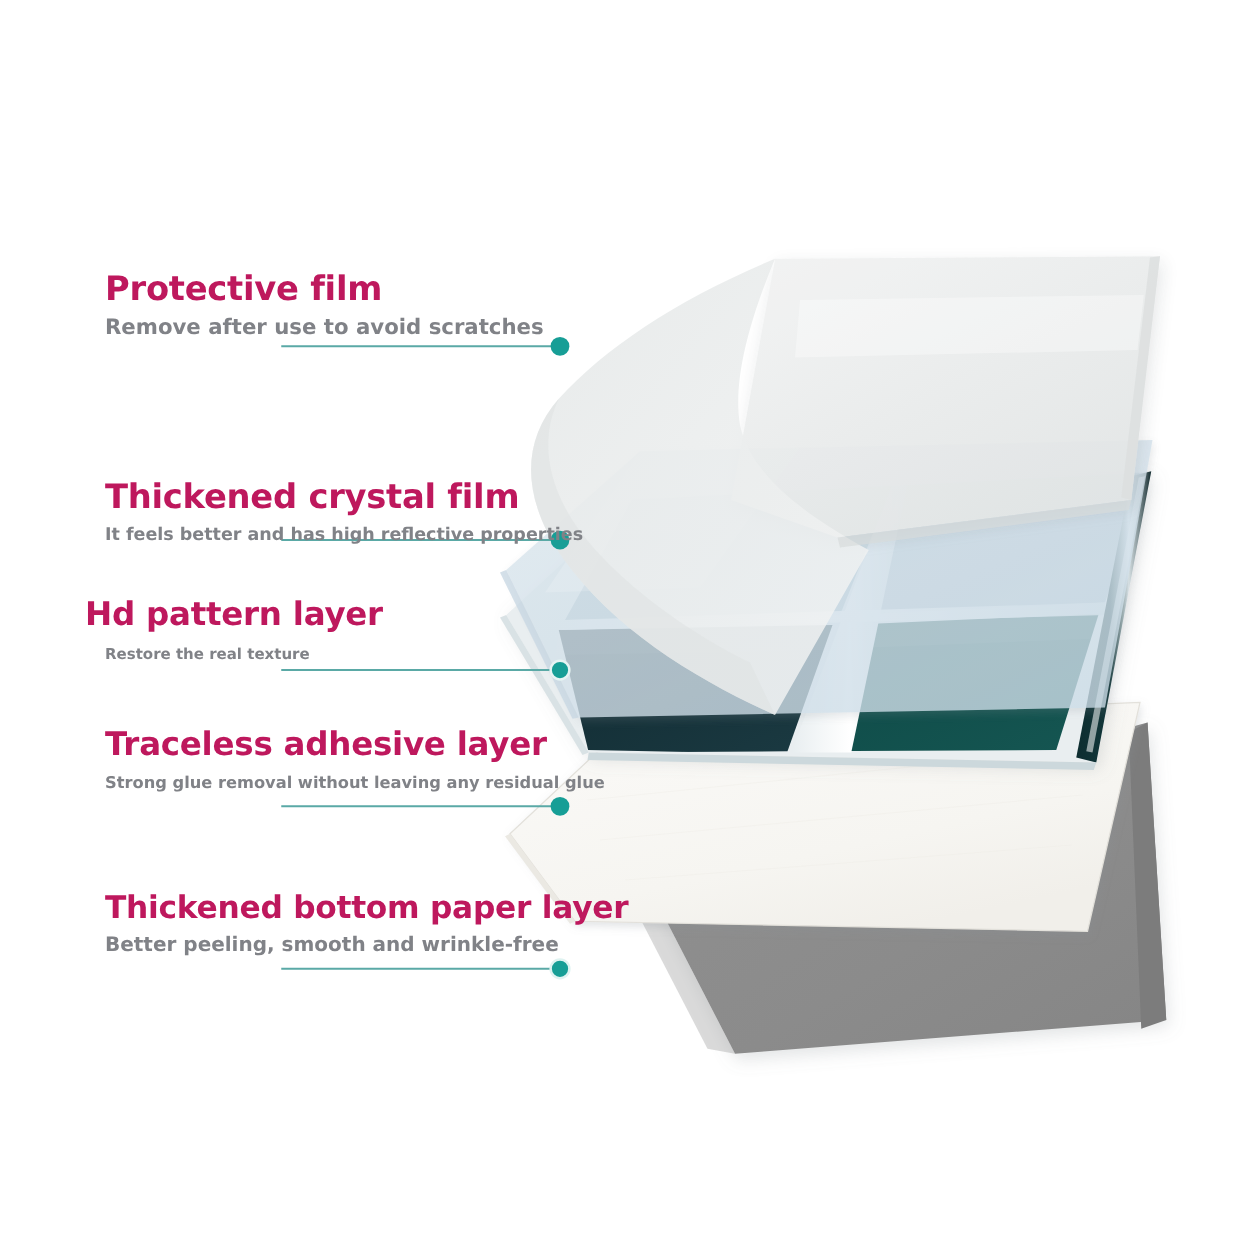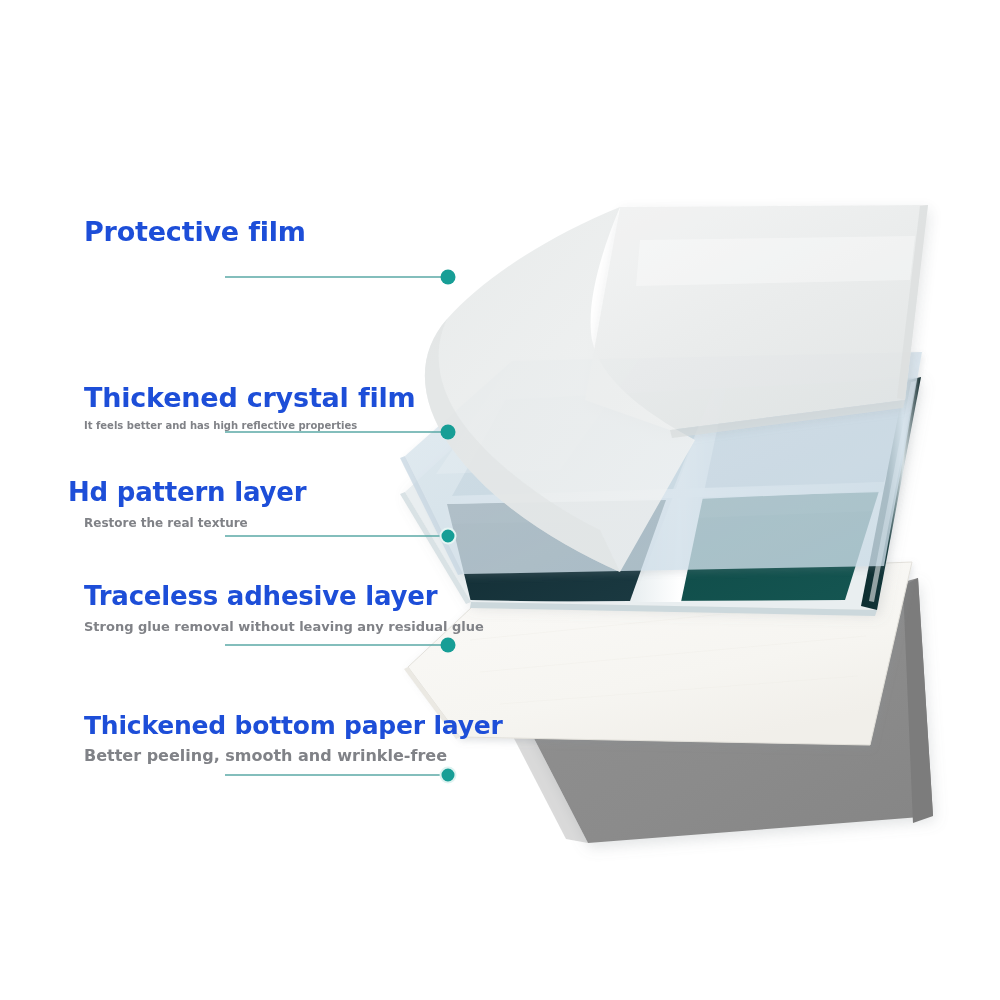--- a/index.html
+++ b/index.html
@@ -23,41 +23,41 @@
     height: 1000px;
   }
   .callout {
     position: absolute;
     left: 0;
     width: 470px;
   }
   .callout .title {
     font-family: "DejaVu Sans", "Liberation Sans", sans-serif;
     font-weight: 700;
-    color: #1d4ed8;
+    color: #be185d;
     letter-spacing: -0.2px;
     white-space: nowrap;
   }
   .callout .sub {
     font-family: "DejaVu Sans", "Liberation Sans", sans-serif;
     font-weight: 600;
     color: #808287;
     white-space: nowrap;
   }
   .cal-1 { top: 216px; }
   .cal-2 { top: 382px; }
   .cal-3 { top: 477px; }
   .cal-4 { top: 581px; }
   .cal-5 { top: 711px; }
 
   .cal-1 .title { font-size: 27px; padding-left: 84px; }
   .cal-1 .sub   { font-size: 17px; padding-left: 84px; margin-top: 5px; }
 
   .cal-2 .title { font-size: 27px; padding-left: 84px; }
-  .cal-2 .sub   { font-size: 10px; padding-left: 84px; margin-top: 7px; }
+  .cal-2 .sub   { font-size: 14px; padding-left: 84px; margin-top: 7px; }
 
   .cal-3 .title { font-size: 26px; padding-left: 68px; }
   .cal-3 .sub   { font-size: 12px; padding-left: 84px; margin-top: 9px; }
 
   .cal-4 .title { font-size: 26px; padding-left: 84px; }
   .cal-4 .sub   { font-size: 13px; padding-left: 84px; margin-top: 8px; }
 
   .cal-5 .title { font-size: 25px; padding-left: 84px; }
   .cal-5 .sub   { font-size: 16px; padding-left: 84px; margin-top: 6px; }
 </style>
@@ -212,20 +212,21 @@
       <circle cx="448" cy="277" r="7.5" fill="#179e96"></circle>
       <circle cx="448" cy="432" r="7.5" fill="#179e96"></circle>
       <circle cx="448" cy="536" r="7.5" fill="#179e96" stroke="#e6f4f3" stroke-width="2"></circle>
       <circle cx="448" cy="645" r="7.5" fill="#179e96"></circle>
       <circle cx="448" cy="775" r="7.5" fill="#179e96" stroke="#dff3f1" stroke-width="2"></circle>
     </g>
   </svg>
 
   <div class="callout cal-1">
     <div class="title">Protective film</div>
+    <div class="sub">Remove after use to avoid scratches</div>
   </div>
 
   <div class="callout cal-2">
     <div class="title">Thickened crystal film</div>
     <div class="sub">It feels better and has high reflective properties</div>
   </div>
 
   <div class="callout cal-3">
     <div class="title">Hd pattern layer</div>
     <div class="sub">Restore the real texture</div>

